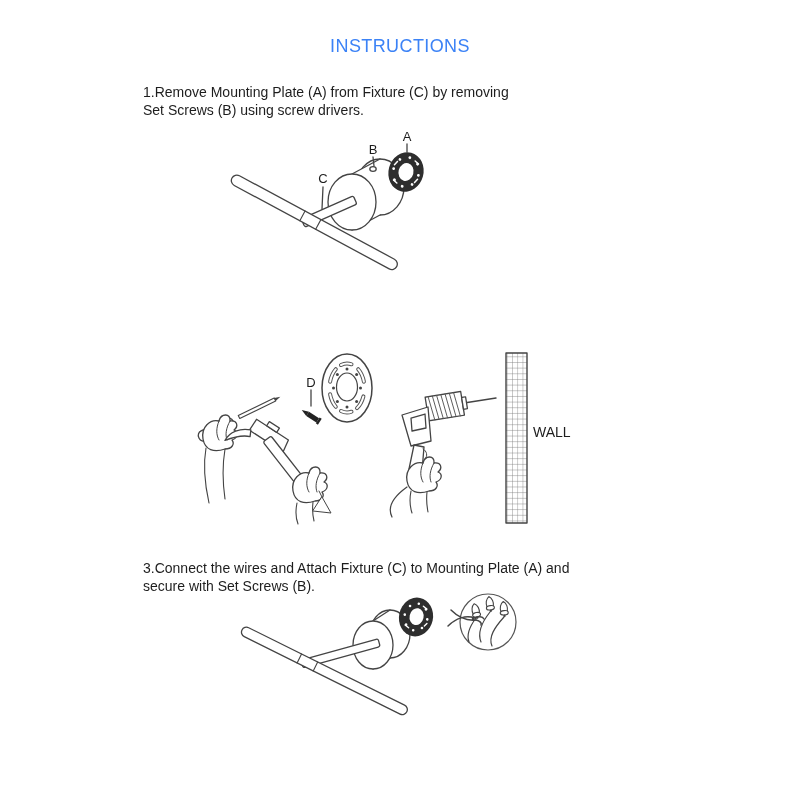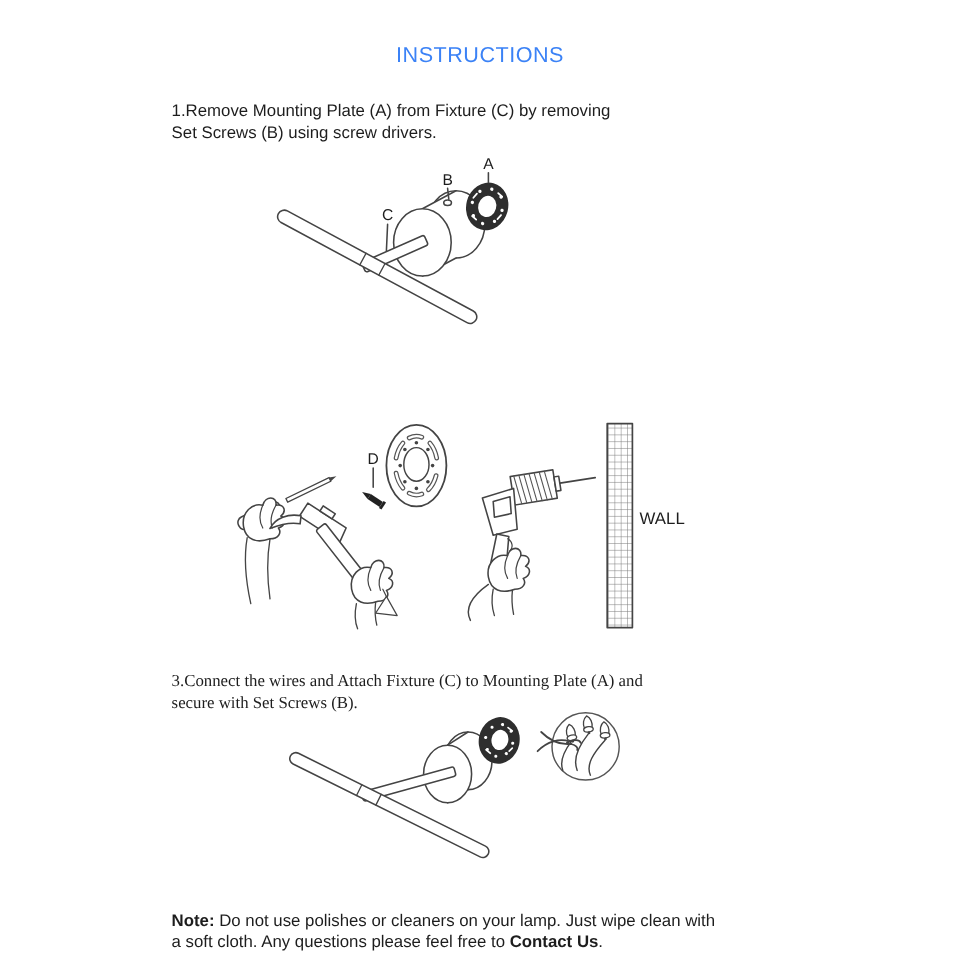--- a/index.html
+++ b/index.html
@@ -11,21 +11,21 @@
   .title{
     position:absolute;top:36px;left:0;width:800px;text-align:center;
     font-size:18px;font-weight:normal;letter-spacing:.4px;color:#3b82f6;
   }
   .step{
     position:absolute;left:143px;font-size:14px;line-height:17.5px;
     color:#1d1d1d;white-space:pre-line;
   }
   #step1{top:84px;}
   #step2{top:295px;}
-  #step3{top:560px;font-family:Liberation Serif, serif;}
+  #step3{top:560px;}
   .note{
     position:absolute;left:143px;top:741px;width:500px;
     font-size:14px;line-height:17.5px;color:#1d1d1d;white-space:pre-line;
   }
   .note b{font-weight:bold;}
   .diagram{position:absolute;display:block;}
   #diagram1{left:200px;top:123px;}
   #diagram2{left:155px;top:345px;}
   #diagram3{left:230px;top:588px;}
   svg text{font-family:"Liberation Sans", sans-serif;}
@@ -287,18 +287,14 @@
           <path d="M218,38 C226,30 236,27 245,30"></path>
           <path d="M221,22 C228,29 237,33 246,32"></path>
           <path d="M245,30 C250,28 253,29 254,31"></path>
           <path d="M246,32 C250,33 252,35 251,37"></path>
           <circle cx="243" cy="31" r="1.3" fill="#444444" stroke="none"></circle>
         </g>
       </g>
     </g>
   </svg>
 
-  <div class="note">
-    <b>Note:</b><span> Do not use polishes or cleaners on your lamp. Just wipe clean with
-a soft cloth. Any questions please feel free to </span><b>Contact Us</b><span>.</span>
-  </div>
 
 </div>
 
 </body></html>

